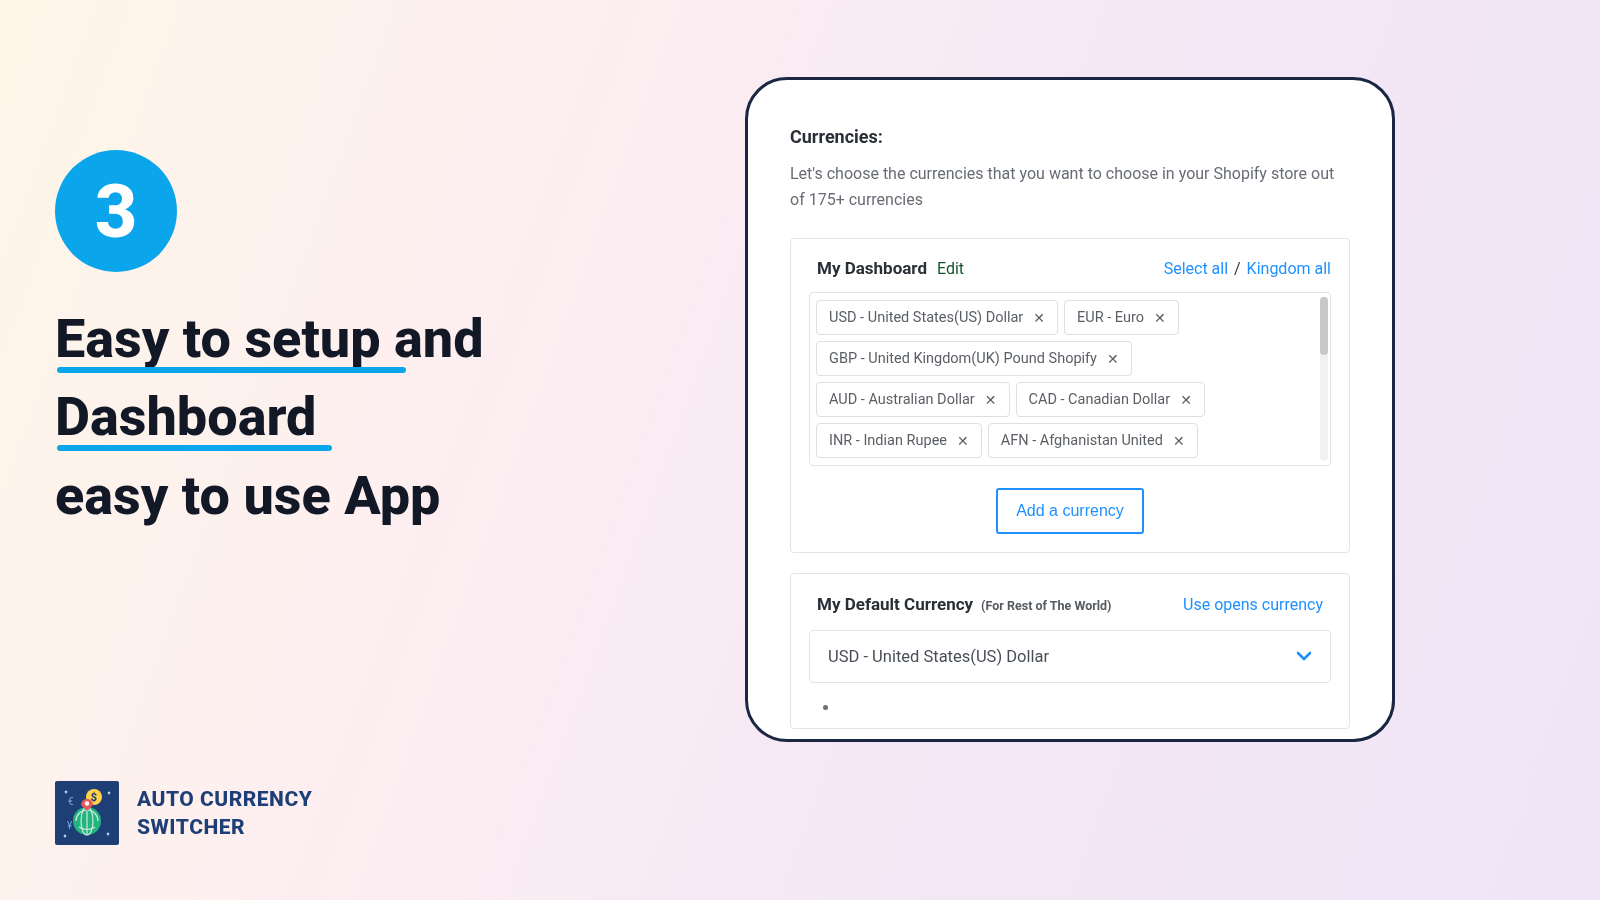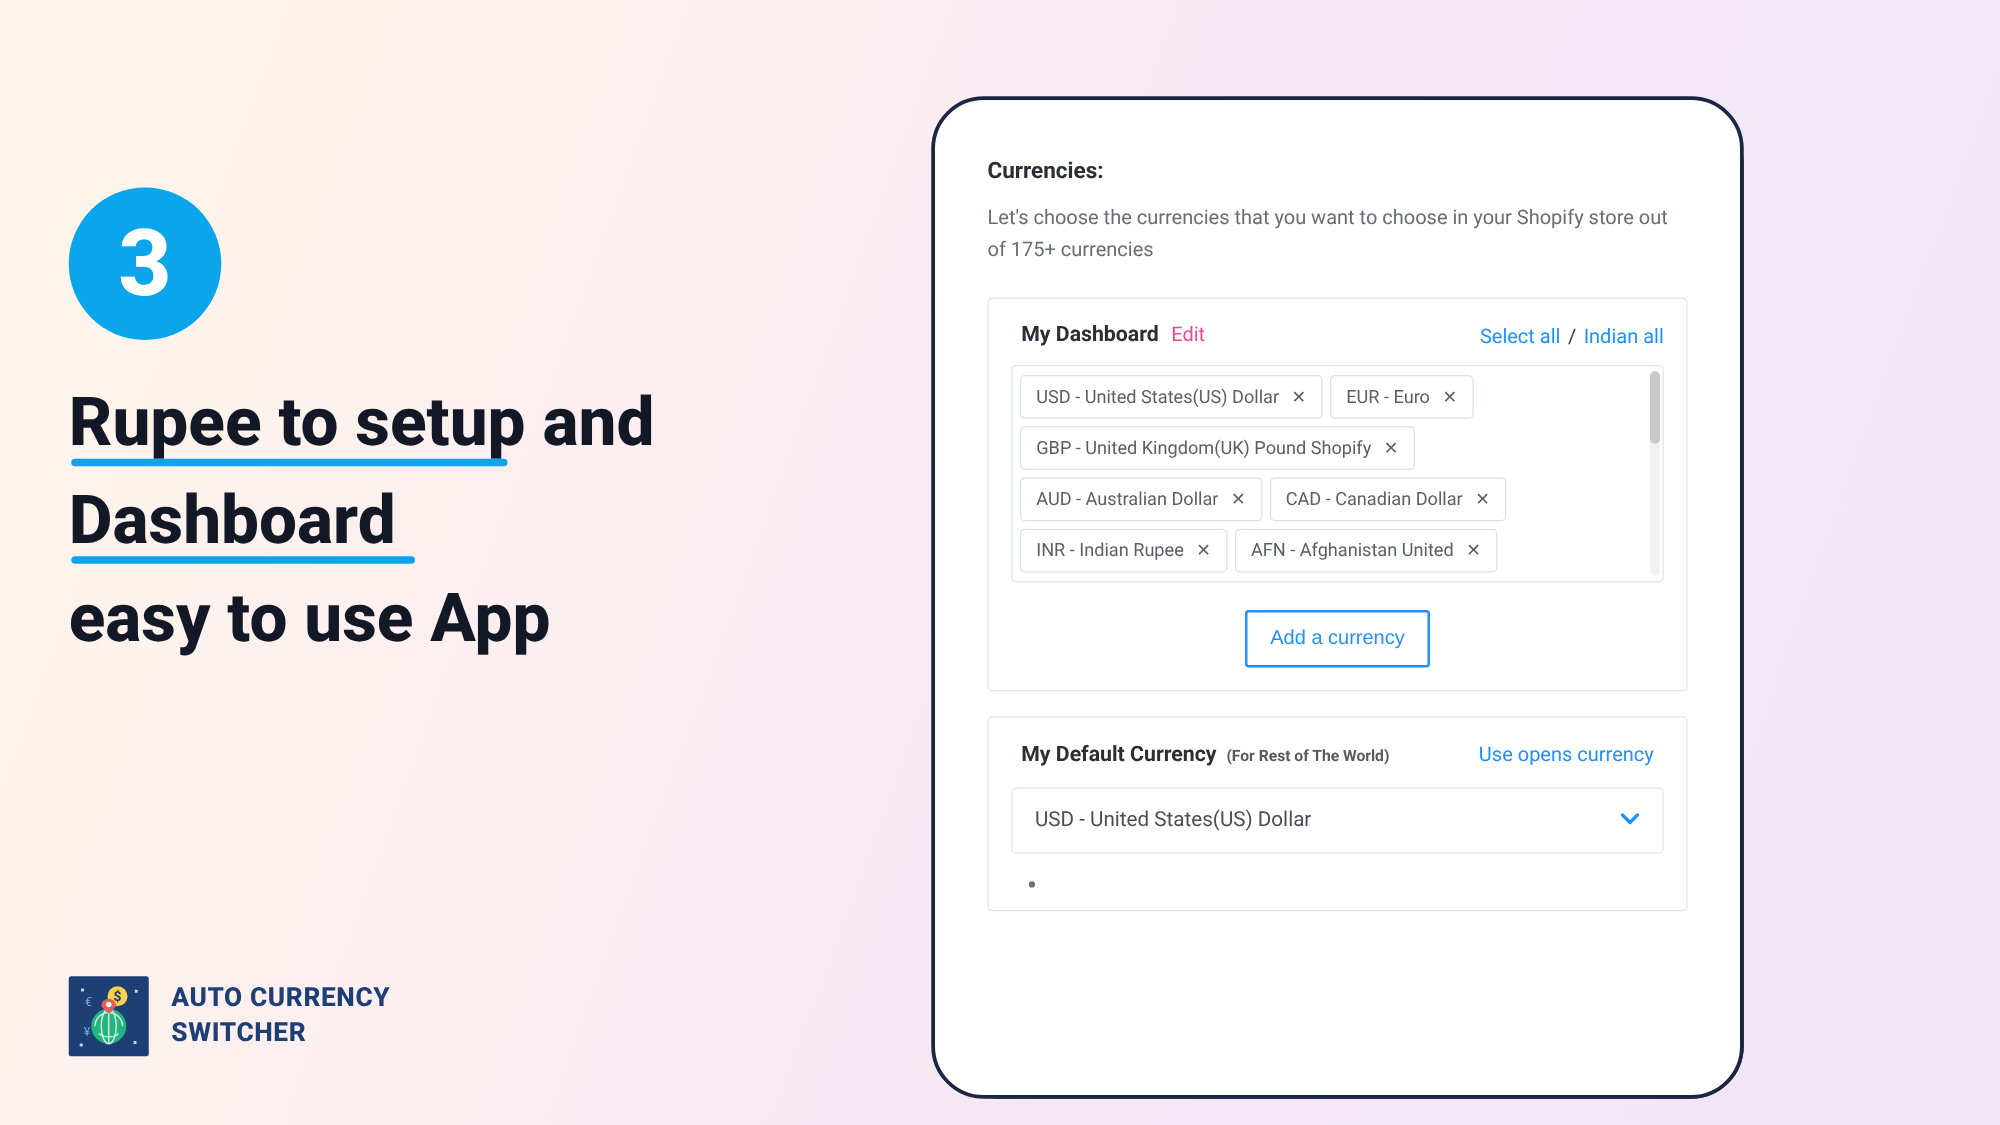--- a/index.html
+++ b/index.html
@@ -42,41 +42,41 @@
 .brand-icon {
   width: 64px; height: 64px;
   background: #1d3f76;
   border-radius: 2px;
   position: relative;
   display: flex; align-items: center; justify-content: center;
 }
 .brand-text { color: #1d3f76; font-weight: 800; font-size: 21px; line-height: 1.35; letter-spacing: 0.5px; }
 
 
-.panel-wrap { position: absolute; right: 205px; top: 77px; width: 650px; height: 802px; }
+.panel-wrap { position: absolute; right: 205px; top: 77px; width: 650px; height: 665px; }
 .panel-shadow { position: absolute; inset: 0; left: 12px; top: 12px; border-radius: 42px; background: #1b2643; }
 .panel {
   position: absolute; inset: 0;
   background: #fff;
   border: 3px solid #1b2643;
   border-radius: 42px;
   padding: 46px 42px 30px 42px;
   overflow: hidden;
 }
 .section-title { font-size: 18px; font-weight: 700; color: #2a2f36; margin-bottom: 14px; }
 .section-desc { font-size: 16px; color: #686d75; line-height: 1.6; margin-bottom: 26px; }
 
 .box { border: 1px solid #e1e4e8; border-radius: 4px; }
 .box-head {
   display: flex; justify-content: space-between; align-items: center;
   padding: 19px 18px 14px 26px;
 }
 .box-head-left { display: flex; align-items: baseline; gap: 10px; }
 .label-strong { font-weight: 700; font-size: 17px; color: #2a2f36; }
-.link { color: #ec4899; font-size: 16px; cursor: pointer; }
+.link { color: #14532d; font-size: 16px; cursor: pointer; }
 .small-link { color: #1e90ff; font-size: 16px; cursor: pointer; }
 .sep { color: #363b40; margin: 0 2px; }
 
 .chips-area {
   border: 1px solid #e1e4e8; border-radius: 4px;
   margin: 0 18px; padding: 7px 6px;
   position: relative;
 }
 .chips-scroll { padding-right: 10px; }
 .scrollbar { position: absolute; right: 2px; top: 4px; bottom: 4px; width: 8px; background: #f1f1f1; border-radius: 4px; }
@@ -115,21 +115,21 @@
 .bullet-dot { width: 5px; height: 5px; background: #6c7178; border-radius: 50%; margin-top: 8px; flex-shrink: 0; }
 </style>
 </head>
 <body>
 
 <div class="step-badge">
   <span>3</span>
 </div>
 
 <div class="headline">
-  <div>Rupee to setup and</div>
+  <div>Easy to setup and</div>
   <div>Dashboard</div>
   <div>easy to use App</div>
 </div>
 <div class="u-bar" style="left:57px; top:367px; width:349px;"></div>
 <div class="u-bar" style="left:57px; top:445px; width:275px;"></div>
 
 <div class="brand">
   <div class="brand-icon">
     <svg width="56" height="56" viewBox="0 0 56 56">
       <circle cx="28" cy="36" r="14" fill="#22b57e"></circle>
@@ -164,21 +164,21 @@
 
     <div class="box">
       <div class="box-head">
         <div class="box-head-left">
           <span class="label-strong">My Dashboard</span>
           <span class="link">Edit</span>
         </div>
         <div>
           <span class="small-link">Select all</span>
           <span class="sep">/</span>
-          <span class="small-link">Indian all</span>
+          <span class="small-link">Kingdom all</span>
         </div>
       </div>
 
       <div class="chips-area">
         <div class="chips-scroll chip-row" id="chips-container">
             <div class="chip">
               <span>USD - United States(US) Dollar</span>
               <span class="chip-x">✕</span>
             </div>
             <div class="chip">

